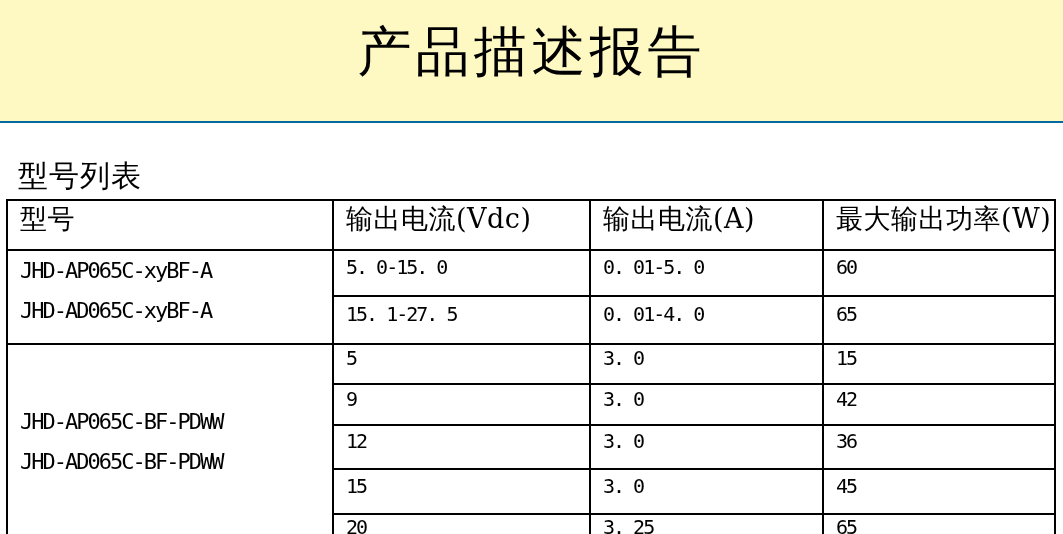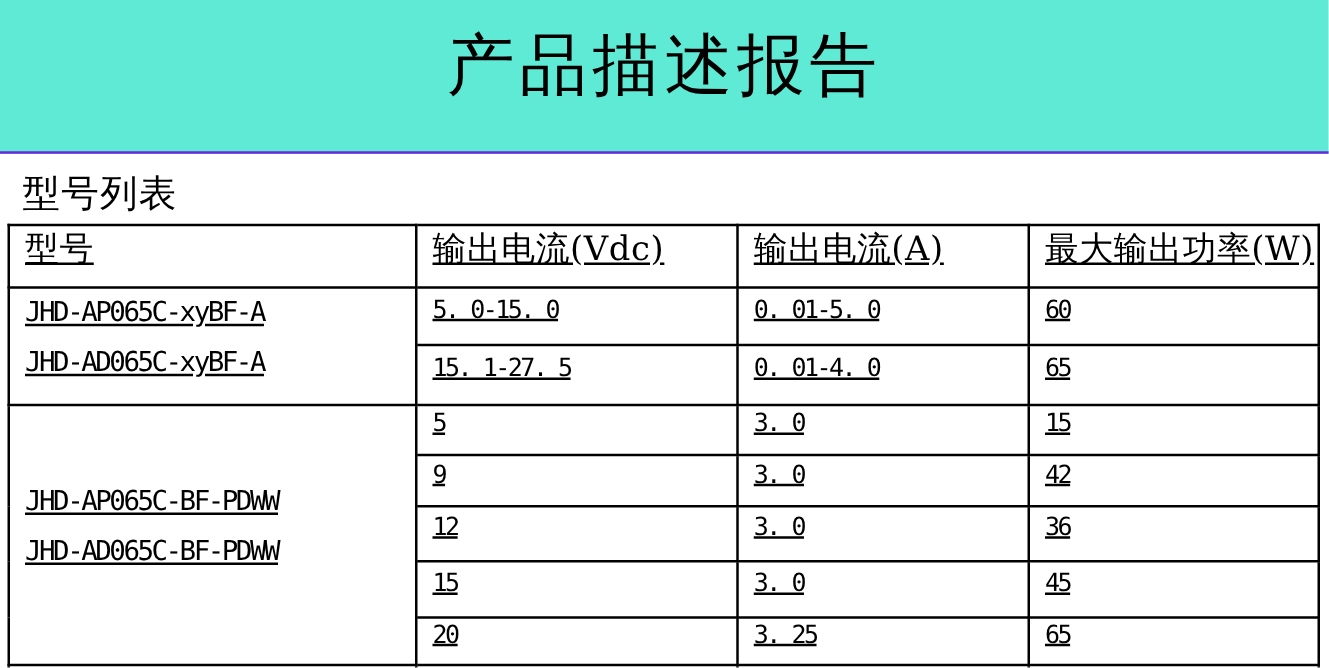--- a/index.html
+++ b/index.html
@@ -5,51 +5,50 @@
   * { margin: 0; padding: 0; box-sizing: border-box; }
   html, body {
     width: 1063px; height: 534px;
     overflow: hidden;
     background: #ffffff;
     font-family: "DejaVu Sans", sans-serif;
     color: #000000;
   }
   .report-header {
     width: 1063px; height: 123px;
-    background: #5eead4;
-    border-bottom: 2px solid #6d28d9;
+    background: #fef9c3;
+    border-bottom: 2px solid #0369a1;
     display: flex; align-items: center; justify-content: center;
   }
   .page-title {
     font-family: "DejaVu Serif", serif;
     font-size: 54px;
     letter-spacing: 4px;
     position: relative; top: -8px;
     white-space: nowrap;
   }
   .section-heading {
-    margin: 16px 0 6px 18px;
+    margin: 36px 0 6px 18px;
     font-family: "DejaVu Serif", serif;
     font-size: 30px;
     line-height: 34px;
     letter-spacing: 1px;
   }
   table.models-table {
     margin-left: 6px;
     border-collapse: collapse;
     table-layout: fixed;
     width: 1048px;
   }
   .models-table th, .models-table td {
     border: 2px solid #000000;
     padding: 0 0 12px 12px;
     vertical-align: middle;
     text-align: left;
     overflow: hidden;
-    text-decoration: underline;
   }
   .models-table th {
     font-family: "DejaVu Serif", serif;
     font-size: 27px;
     font-weight: normal;
     letter-spacing: 0.5px;
   }
   .mono {
     font-family: "DejaVu Sans Mono", monospace;
     font-size: 20px;

